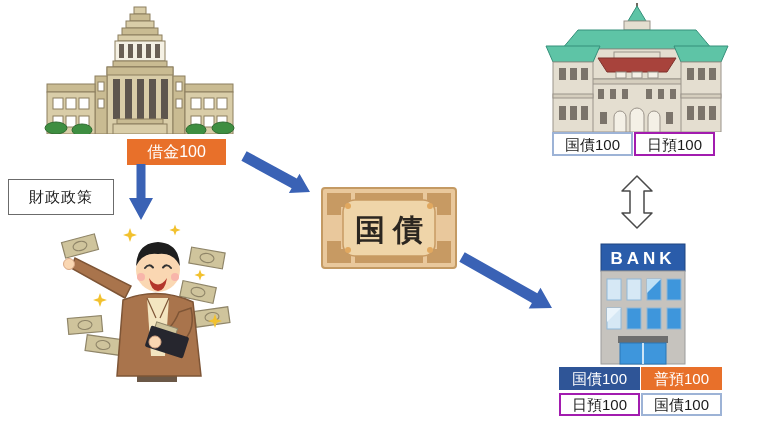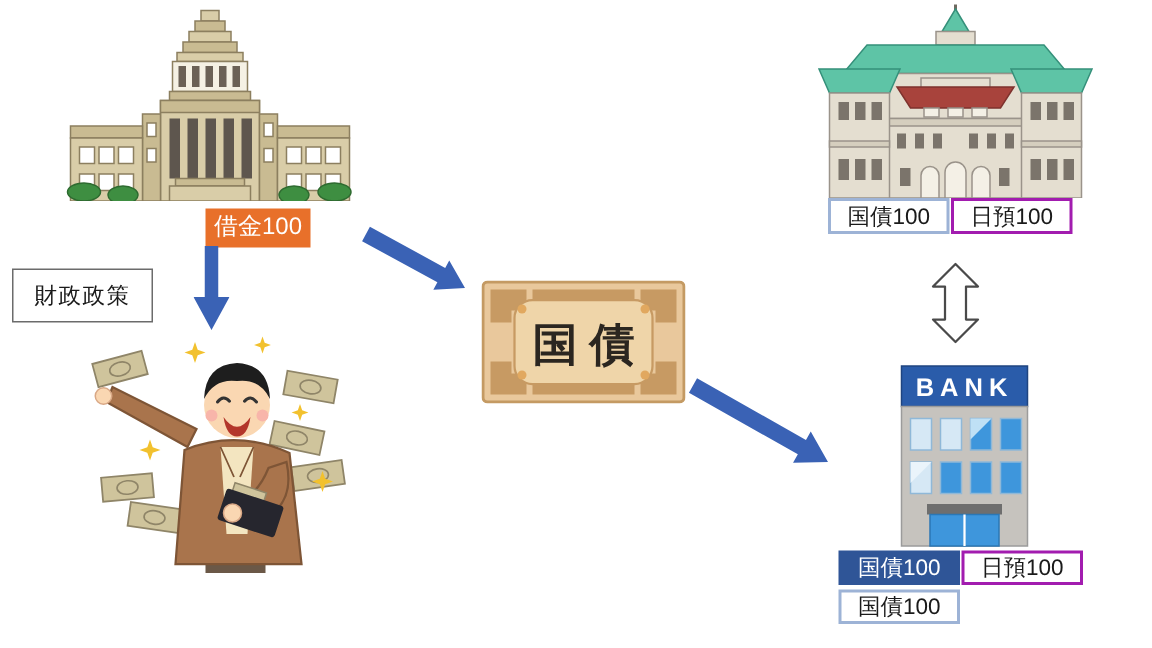--- a/index.html
+++ b/index.html
@@ -97,23 +97,23 @@
         <rect x="173" y="112" width="10" height="11"></rect>
     </g>
     <g fill="#3E8E41" stroke="#2E6B30" stroke-width="1">
       <ellipse cx="12" cy="124" rx="11" ry="6"></ellipse>
         <ellipse cx="38" cy="126" rx="10" ry="6"></ellipse>
       <ellipse cx="152" cy="126" rx="10" ry="6"></ellipse>
         <ellipse cx="179" cy="124" rx="11" ry="6"></ellipse>
     </g>
   </svg>
 
-  <div class="abs label-fill bg-orange" style="left:137px;top:139px;width:70px;height:26px">借金100</div>
-
-  <div class="abs policy-box" style="left:8px;top:179px;width:94px;height:36px">財政政策</div>
+  <div class="abs label-fill bg-orange" style="left:127px;top:139px;width:99px;height:26px">借金100</div>
+
+  <div class="abs policy-box" style="left:8px;top:179px;width:106px;height:36px">財政政策</div>
 
   <svg class="abs" style="left:129px;top:164px" width="24" height="57" viewBox="0 0 24 57">
     <path d="M7.5,0 h9 v34 h7.5 L12,56 L0,34 h7.5 z" fill="#3A62B5"></path>
   </svg>
 
   <svg class="abs" style="left:236px;top:148px" width="82" height="56" viewBox="0 0 82 56">
     <polygon points="5.4,12.8 55.6,40.2 52.9,45.1 74,44 63.5,25.7 60.8,30.6 10.6,3.2" fill="#3A62B5"></polygon>
   </svg>
 
   <svg class="abs" style="left:55px;top:224px" width="190" height="158" viewBox="0 0 190 158">
@@ -281,17 +281,18 @@
       <polygon points="55,37 69,37 55,51" fill="#BFE0F5" stroke="none"></polygon>
       <polygon points="15,66 29,66 15,80" fill="#EAF4FB" stroke="none"></polygon>
     </g>
     <rect x="26" y="94" width="50" height="7" fill="#6E6E6E"></rect>
     <rect x="28" y="101" width="46" height="21" fill="#3E96DC" stroke="#2B77B5"></rect>
     <line x1="51" y1="101" x2="51" y2="122" stroke="#ffffff" stroke-width="1.5"></line>
   </svg>
 
   <div class="abs" id="bank-grid" style="left:559px;top:367px">
     <div class="label-fill bg-blue" style="font-size:15px">国債100</div>
+    <div class="label-fill bg-orange" style="font-size:15px">普預100</div>
     <div class="label-outline ol-green">日預100</div>
     <div class="label-outline ol-blue">国債100</div>
   </div>
 
 </div>
 
 </body></html>

